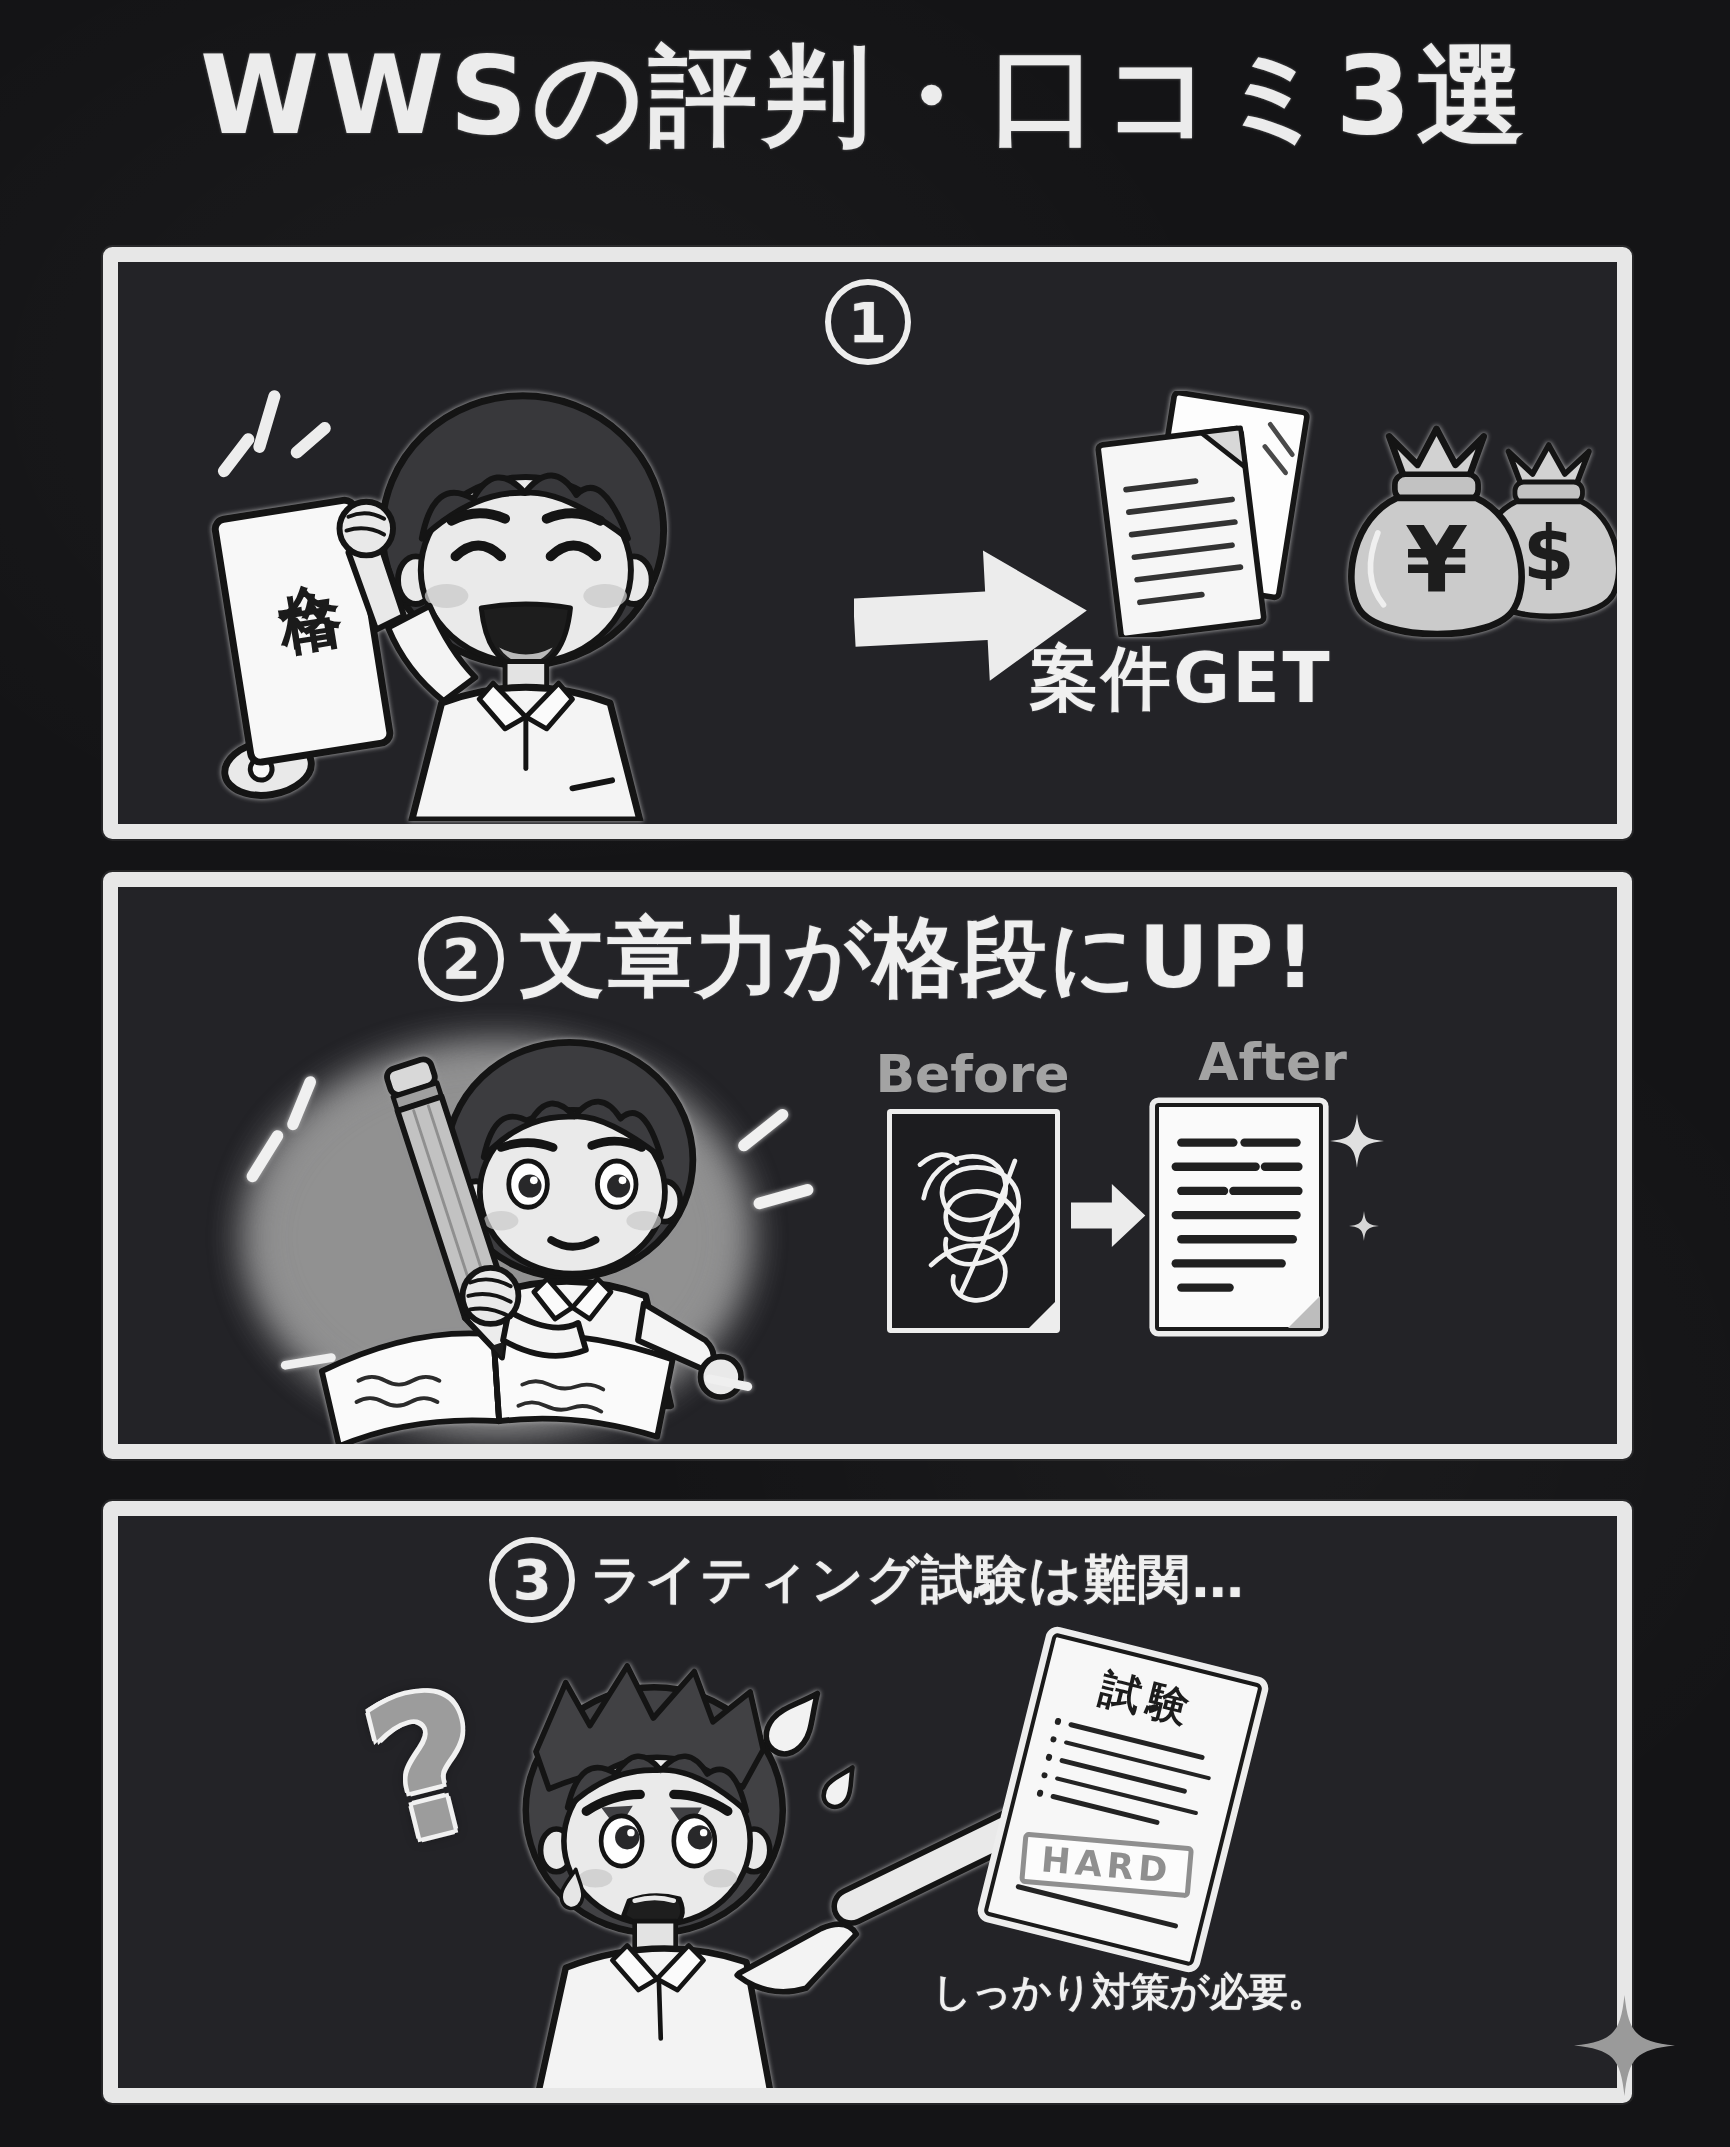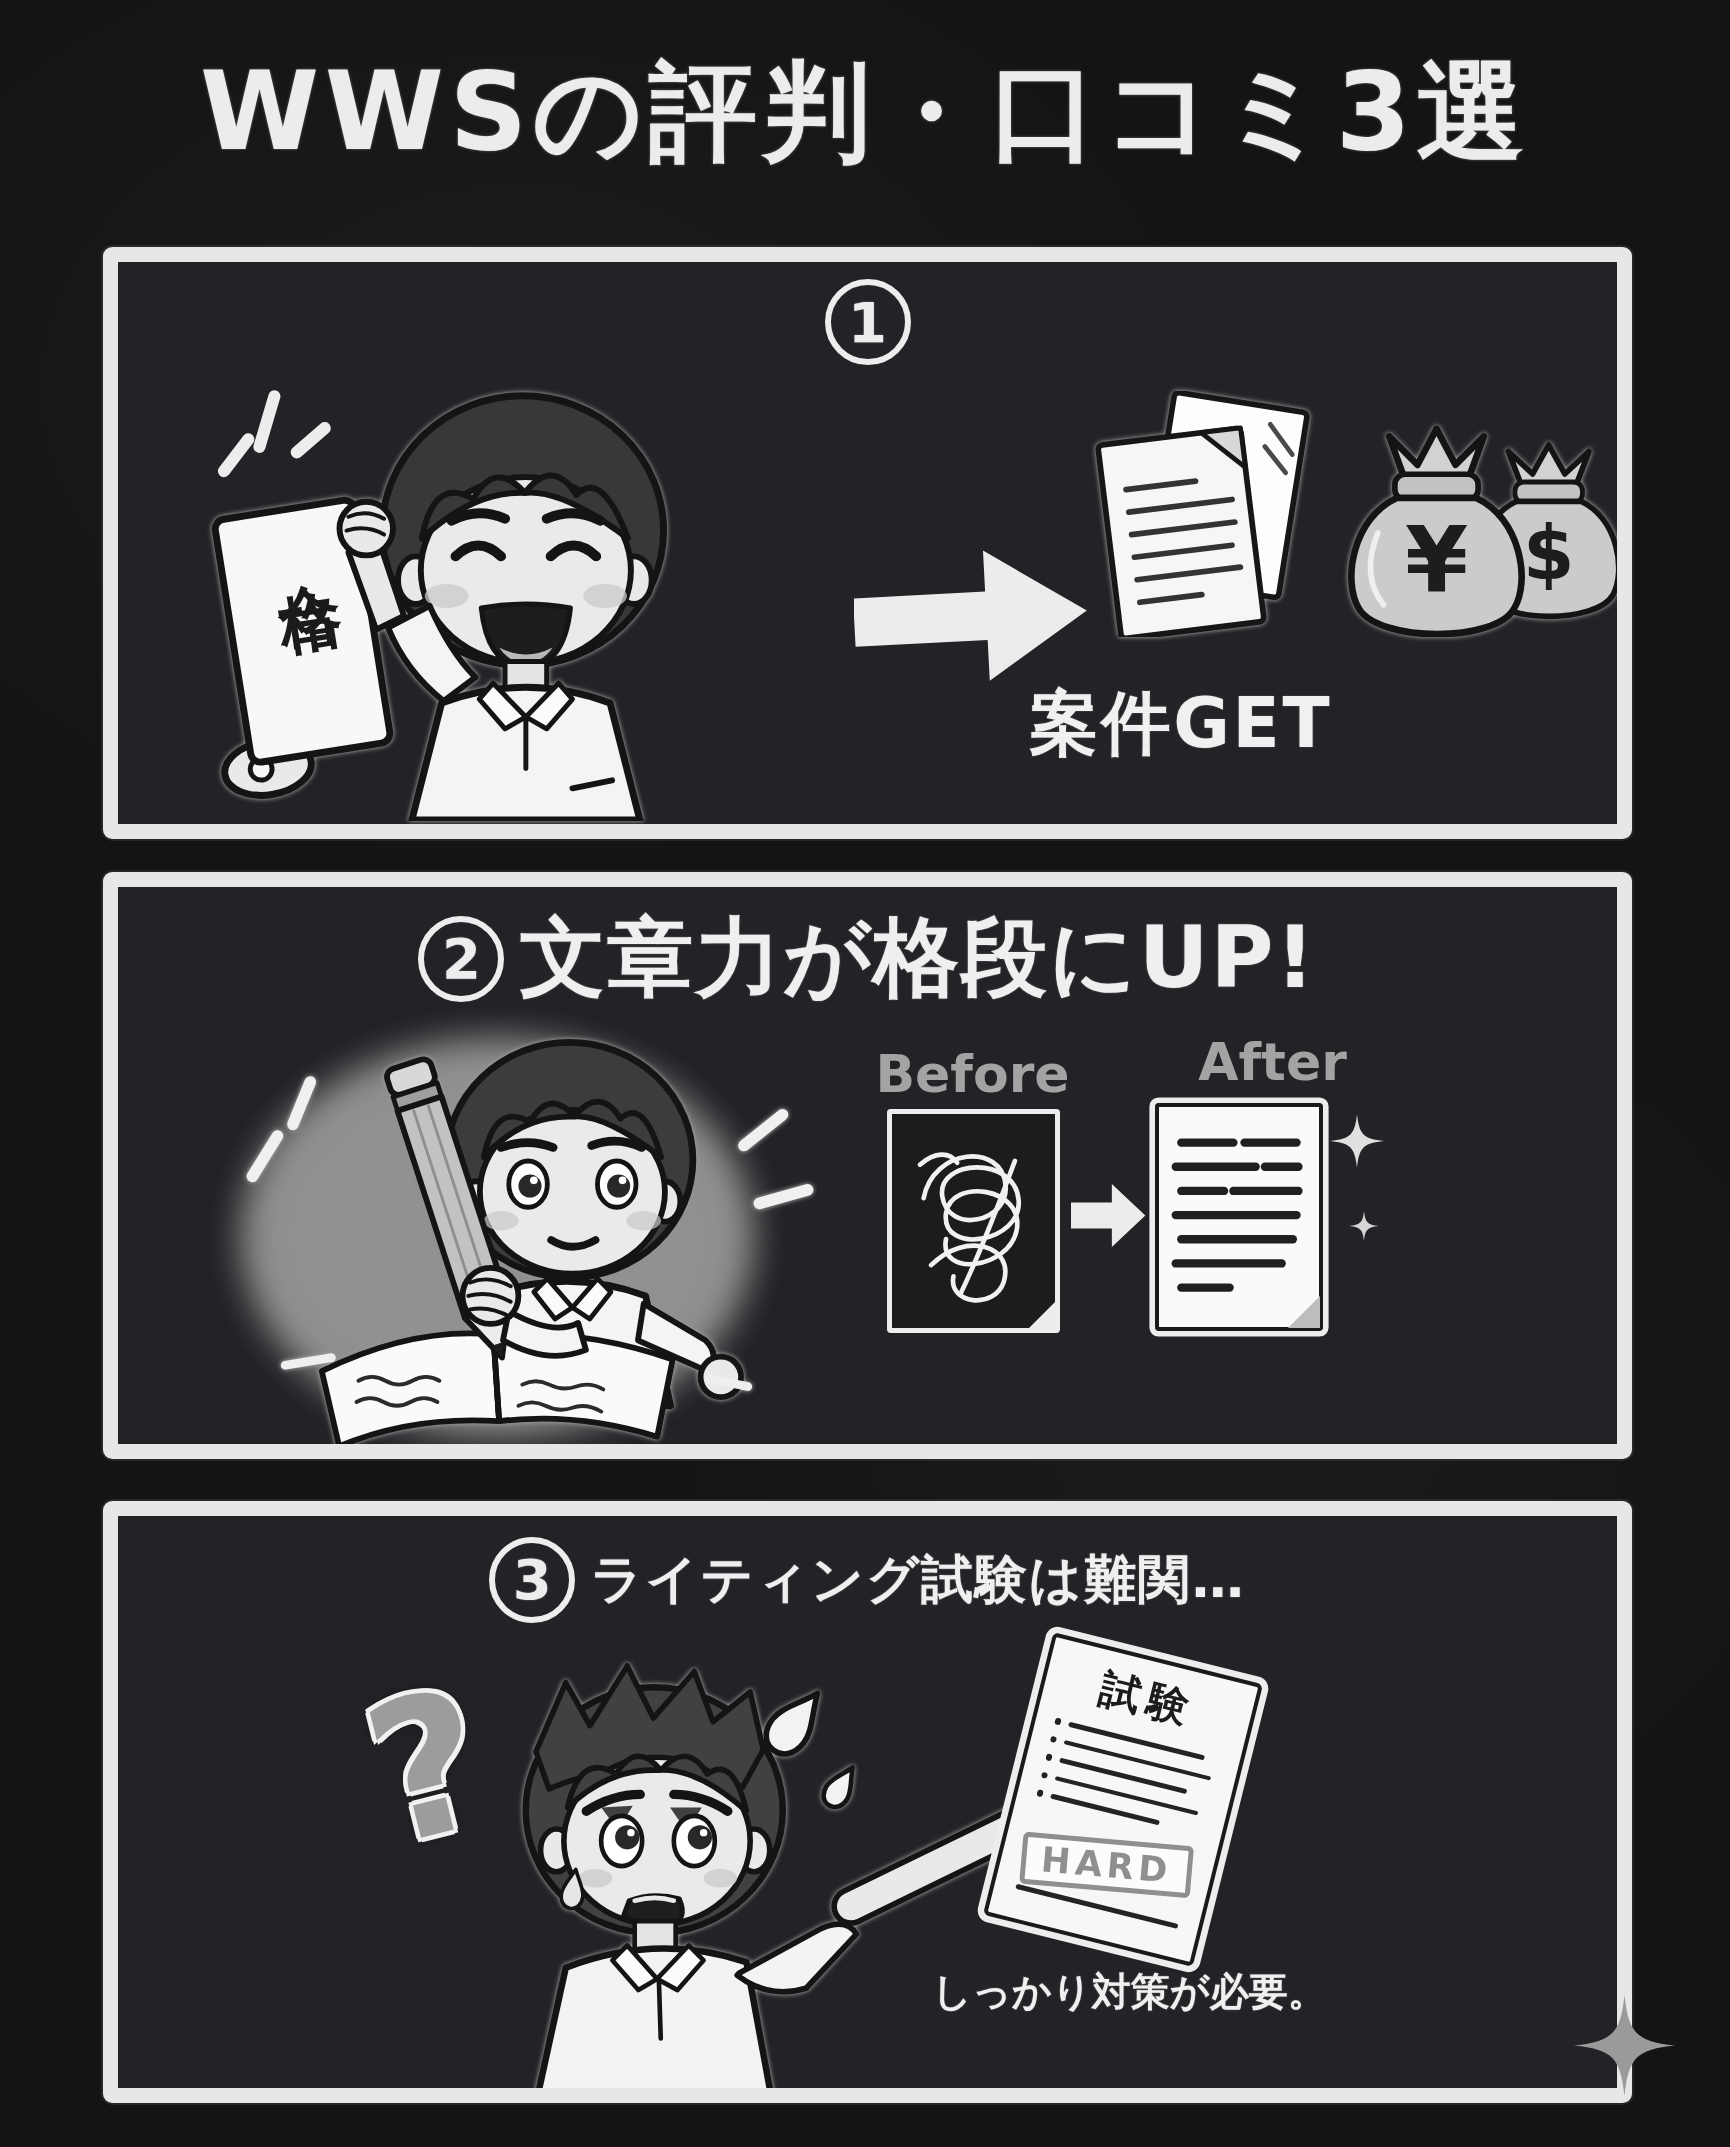--- a/index.html
+++ b/index.html
@@ -6,21 +6,21 @@
   .page{
     position:relative;width:1730px;height:2148px;overflow:hidden;
     font-family:"DejaVu Sans","Liberation Sans",sans-serif;
     background:
       radial-gradient(1212px 839px at 30% 18%, rgba(255,255,255,0.035), transparent 60%),
       radial-gradient(1025px 839px at 72% 66%, rgba(255,255,255,0.03), transparent 60%),
       #141416;
     color:#ededed;
   }
   .title{
-    position:absolute;top:24px;left:0;right:0;margin:16px;text-align:center;
+    position:absolute;top:24px;left:0;right:0;margin:0;text-align:center;
     font-size:108px;font-weight:bold;letter-spacing:5.6px;color:#ececec;
     text-shadow:0 0 2.8px rgba(255,255,255,.35);
   }
   .box{
     position:absolute;left:103px;width:1529px;box-sizing:border-box;
     background:#232327;border:15px solid #e7e7e7;border-radius:9.3px;
     overflow:hidden;
     box-shadow:0 0 0 1.9px rgba(255,255,255,.08);
   }
   #box1{top:247px;height:592px;}
@@ -179,21 +179,21 @@
         <g transform="translate(292,34)">
           <path d="M62 58 L46 14 L76 44 L96 6 L116 44 L146 14 L130 58 Z" fill="#d2d2d2" stroke="#141414" stroke-width="7"></path>
           <rect x="52" y="54" width="88" height="27" rx="11" fill="#c2c2c2" stroke="#141414" stroke-width="6"></rect>
           <path d="M54 79 C8 100 -4 166 14 196 C36 232 158 232 178 196 C196 166 184 100 138 79 Z" fill="#cbcbcb" stroke="#141414" stroke-width="7"></path>
           <path d="M34 116 C22 146 24 172 40 192" fill="none" stroke="#efefef" stroke-width="6"></path>
           <text x="96" y="178" text-anchor="middle" font-size="96" font-weight="bold" fill="#1d1d1d">¥</text>
         </g>
       </g>
     </svg>
 
-    <div class="caption" style="left:802px;top:371px;width:522px;font-size:69px;letter-spacing:2.8px;margin-top:45px;">案件GET</div>
+    <div class="caption" style="left:802px;top:371px;width:522px;font-size:69px;letter-spacing:2.8px;">案件GET</div>
   </section>
 
   <section class="box" id="box2">
     <div class="heading" style="top:13px;">
       <span class="badge">2</span>
       <span class="heading-text">文章力が格段にUP!</span>
     </div>
 
     <svg class="sticker" style="position:absolute;left:51px;top:114px;" width="695" height="453" viewBox="0 0 720 470">
       <defs>

